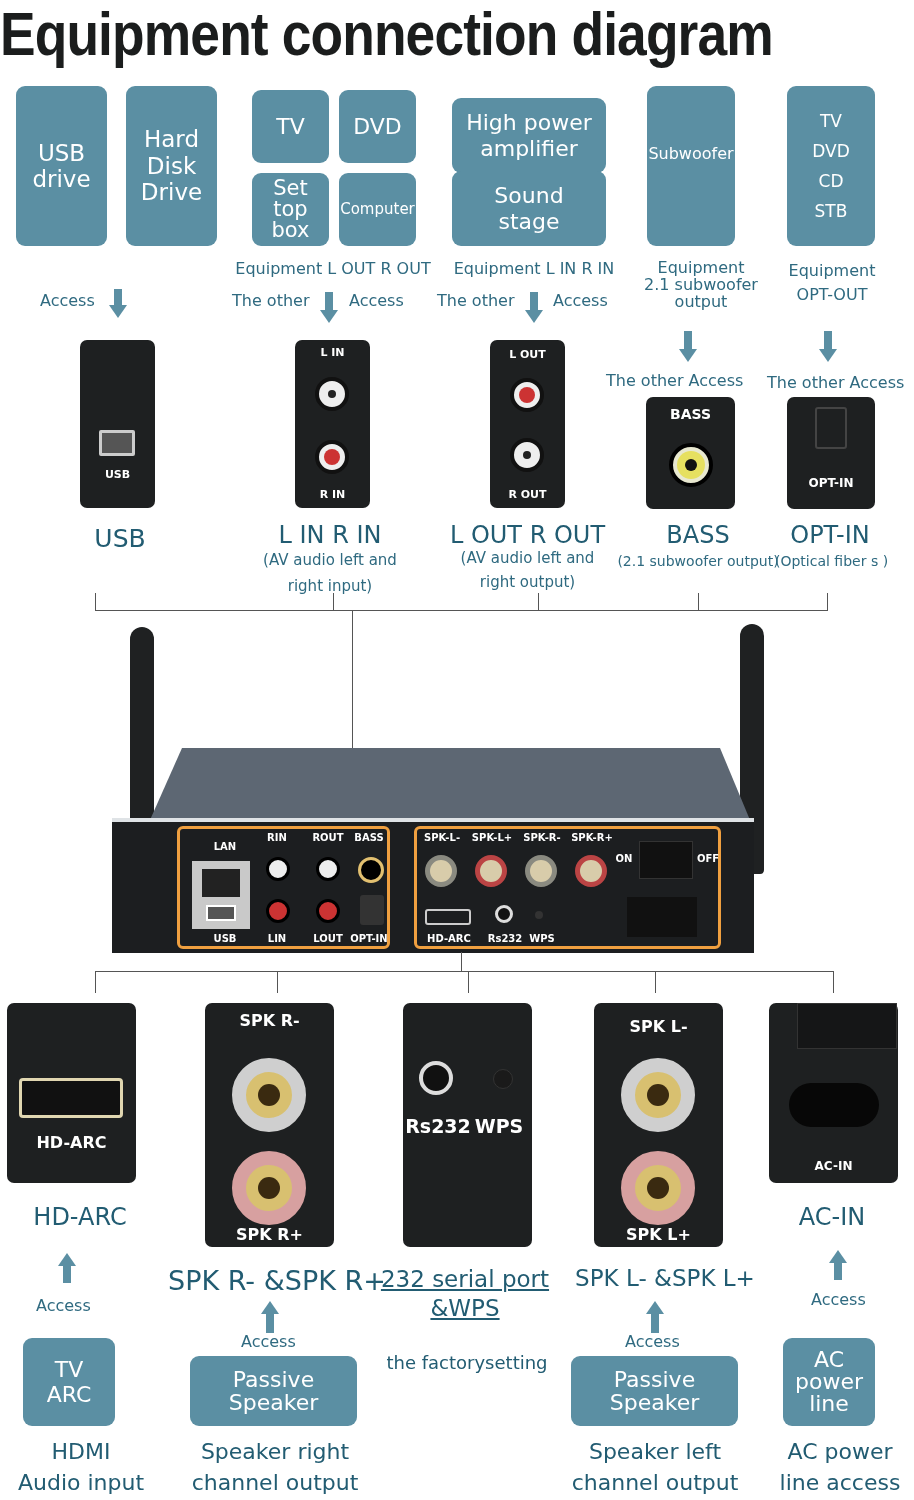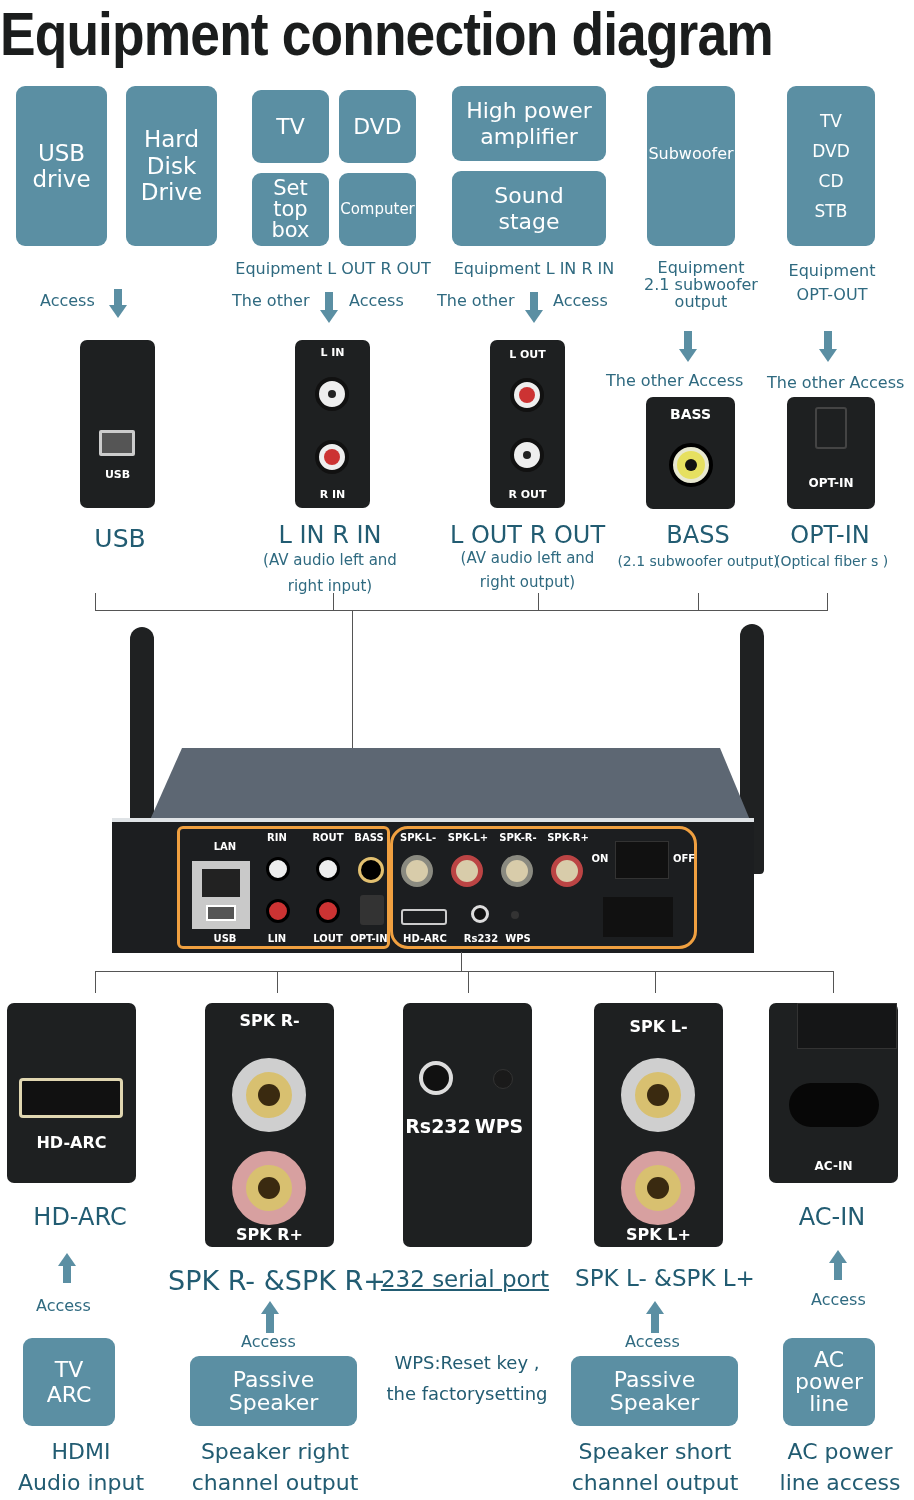--- a/index.html
+++ b/index.html
@@ -21,21 +21,21 @@
 <body>
 
 <div class="abs title">Equipment connection diagram</div>
 
 <div class="abs box" style="left:16px;top:86px;width:91px;height:160px;font-size:23px;padding:0 8px;">USB drive</div>
 <div class="abs box" style="left:126px;top:86px;width:91px;height:160px;font-size:23px;padding:8px 8px;">Hard Disk Drive</div>
 <div class="abs box" style="left:252px;top:90px;width:77px;height:73px;font-size:22px;">TV</div>
 <div class="abs box" style="left:339px;top:90px;width:77px;height:73px;font-size:22px;">DVD</div>
 <div class="abs box" style="left:252px;top:173px;width:77px;height:73px;font-size:21px;line-height:1;padding:0 16px;">Set top box</div>
 <div class="abs box" style="left:339px;top:173px;width:77px;height:73px;font-size:15px;">Computer</div>
-<div class="abs box" style="left:452px;top:86px;width:154px;height:75px;font-size:22px;padding:0 14px;">High power amplifier</div>
+<div class="abs box" style="left:452px;top:98px;width:154px;height:75px;font-size:22px;padding:0 14px;">High power amplifier</div>
 <div class="abs box" style="left:452px;top:171px;width:154px;height:75px;font-size:22px;padding:0 36px;">Sound stage</div>
 <div class="abs box" style="left:647px;top:86px;width:88px;height:160px;font-size:16px;padding-bottom:24px;">Subwoofer</div>
 <div class="abs box" style="left:787px;top:86px;width:88px;height:160px;font-size:17px;flex-direction:column;line-height:30px;">
   <span>TV</span>
   <span>DVD</span>
   <span>CD</span>
   <span>STB</span>
 </div>
 
 <div class="abs lbl" style="left:226px;top:259px;width:214px;font-size:16px;">Equipment L OUT  R OUT</div>
@@ -160,21 +160,21 @@
   <div class="rca" style="left:178px;top:28px;width:26px;height:26px;background:#000;border:3px solid #e2c070;box-sizing:border-box;"></div>
   <div class="rca" style="left:86px;top:70px;width:24px;height:24px;background:#c33;border:3px solid #000;box-sizing:border-box;"></div>
   <div class="rca" style="left:136px;top:70px;width:24px;height:24px;background:#c33;border:3px solid #000;box-sizing:border-box;"></div>
   <div class="abs" style="left:180px;top:66px;width:24px;height:30px;background:#333;border-radius:3px;"></div>
   <div class="abs ptxt" style="left:16px;right:auto;width:58px;top:104px;font-size:10px;">USB</div>
   <div class="abs ptxt" style="left:68px;right:auto;width:58px;top:104px;font-size:10px;">LIN</div>
   <div class="abs ptxt" style="left:118px;right:auto;width:60px;top:104px;font-size:10px;">LOUT</div>
   <div class="abs ptxt" style="left:164px;right:auto;width:50px;top:104px;font-size:10px;">OPT-IN</div>
 </div>
 
-<div class="abs" style="left:390px;top:826px;width:307px;height:123px;border:3px solid #f0a040;border-radius:18px;box-sizing:border-box;">
+<div class="abs" style="left:414px;top:826px;width:307px;height:123px;border:3px solid #f0a040;border-radius:6px;box-sizing:border-box;">
   <div class="abs ptxt" style="left:0;right:auto;width:50px;top:3px;font-size:10px;">SPK-L-</div>
   <div class="abs ptxt" style="left:50px;right:auto;width:50px;top:3px;font-size:10px;">SPK-L+</div>
   <div class="abs ptxt" style="left:100px;right:auto;width:50px;top:3px;font-size:10px;">SPK-R-</div>
   <div class="abs ptxt" style="left:150px;right:auto;width:50px;top:3px;font-size:10px;">SPK-R+</div>
   <div class="rca" style="left:8px;top:26px;width:32px;height:32px;background:#d8ccaa;border:5px solid #8a8a80;box-sizing:border-box;"></div>
   <div class="rca" style="left:58px;top:26px;width:32px;height:32px;background:#d8ccaa;border:5px solid #b44;box-sizing:border-box;"></div>
   <div class="rca" style="left:108px;top:26px;width:32px;height:32px;background:#d8ccaa;border:5px solid #8a8a80;box-sizing:border-box;"></div>
   <div class="rca" style="left:158px;top:26px;width:32px;height:32px;background:#d8ccaa;border:5px solid #b44;box-sizing:border-box;"></div>
   <div class="abs ptxt" style="left:192px;right:auto;width:30px;top:24px;font-size:10px;">ON</div>
   <div class="abs" style="left:222px;top:12px;width:52px;height:36px;background:#111;border:1px solid #333;"></div>
@@ -229,20 +229,21 @@
 <div class="abs port" style="left:769px;top:1003px;width:129px;height:180px;">
   <div class="abs" style="left:28px;top:0;width:98px;height:44px;background:#151617;border:1px solid #333;"></div>
   <div class="abs" style="left:20px;top:80px;width:90px;height:44px;background:#070707;border-radius:22px;"></div>
   <div class="ptxt" style="top:156px;font-size:12px;">AC-IN</div>
 </div>
 
 <div class="abs lbl blk" style="left:10px;top:1203px;width:140px;font-size:24px;">HD-ARC</div>
 <div class="abs lbl blk" style="left:168px;top:1265px;width:196px;font-size:27px;">SPK R- &amp;SPK R+</div>
 <div class="abs lbl blk" style="left:370px;top:1265px;width:190px;font-size:23px;line-height:29px;text-decoration:underline;">
   <div>232 serial port</div>
+  <div>&amp;WPS</div>
 </div>
 <div class="abs lbl blk" style="left:565px;top:1265px;width:200px;font-size:23px;">SPK L- &amp;SPK L+</div>
 <div class="abs lbl blk" style="left:782px;top:1203px;width:100px;font-size:24px;">AC-IN</div>
 
 <div class="arr" style="left:58px;top:1253px;">
     <div class="head" style="left:0;top:0;border-left:9px solid transparent;border-right:9px solid transparent;border-bottom:13px solid #5b8fa3;"></div>
     <div class="shaft" style="left:5px;top:12px;width:8px;height:18px;"></div>
   </div>
 <div class="abs lbl" style="left:36px;top:1296px;font-size:16px;">Access</div>
 <div class="arr" style="left:261px;top:1301px;">
@@ -268,23 +269,22 @@
 
 <div class="abs lbl blk" style="left:8px;top:1436px;width:146px;font-size:22px;line-height:31px;">
   <div>HDMI</div>
   <div>Audio input</div>
 </div>
 <div class="abs lbl blk" style="left:180px;top:1436px;width:190px;font-size:22px;line-height:31px;">
   <div>Speaker right</div>
   <div>channel output</div>
 </div>
 <div class="abs lbl blk" style="left:362px;top:1348px;width:210px;font-size:18px;line-height:30.5px;">
-  <div>WPS:Reset key ,</div>
   <div>the factorysetting</div>
 </div>
 <div class="abs lbl blk" style="left:560px;top:1436px;width:190px;font-size:22px;line-height:31px;">
-  <div>Speaker short</div>
+  <div>Speaker left</div>
   <div>channel output</div>
 </div>
 <div class="abs lbl blk" style="left:772px;top:1436px;width:136px;font-size:22px;line-height:31px;">
   <div>AC power</div>
   <div>line access</div>
 </div>
 
 </body></html>

